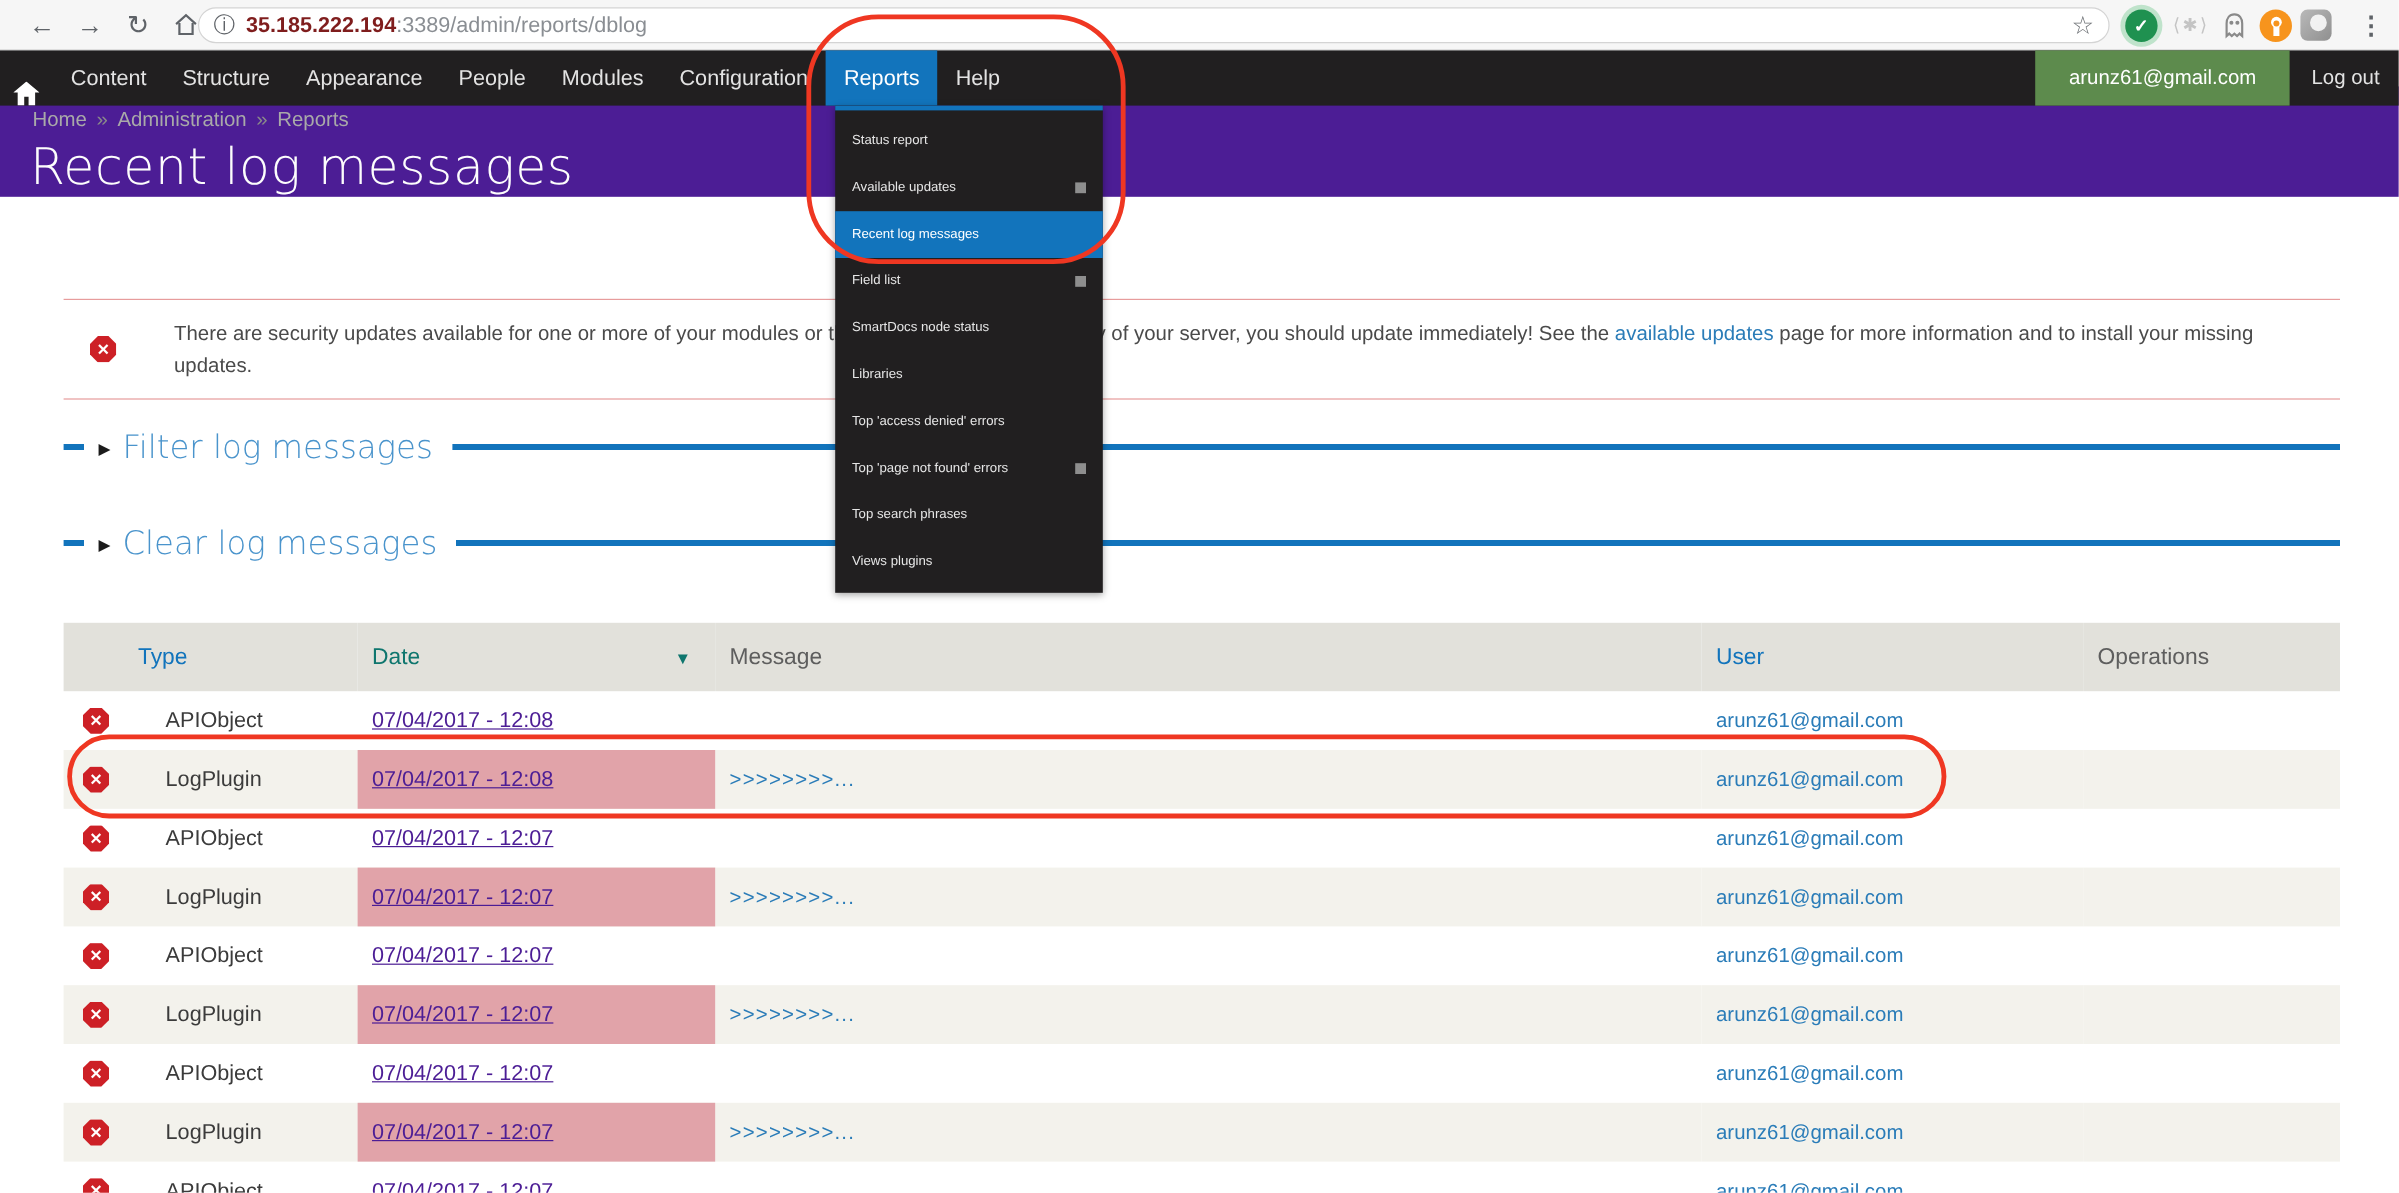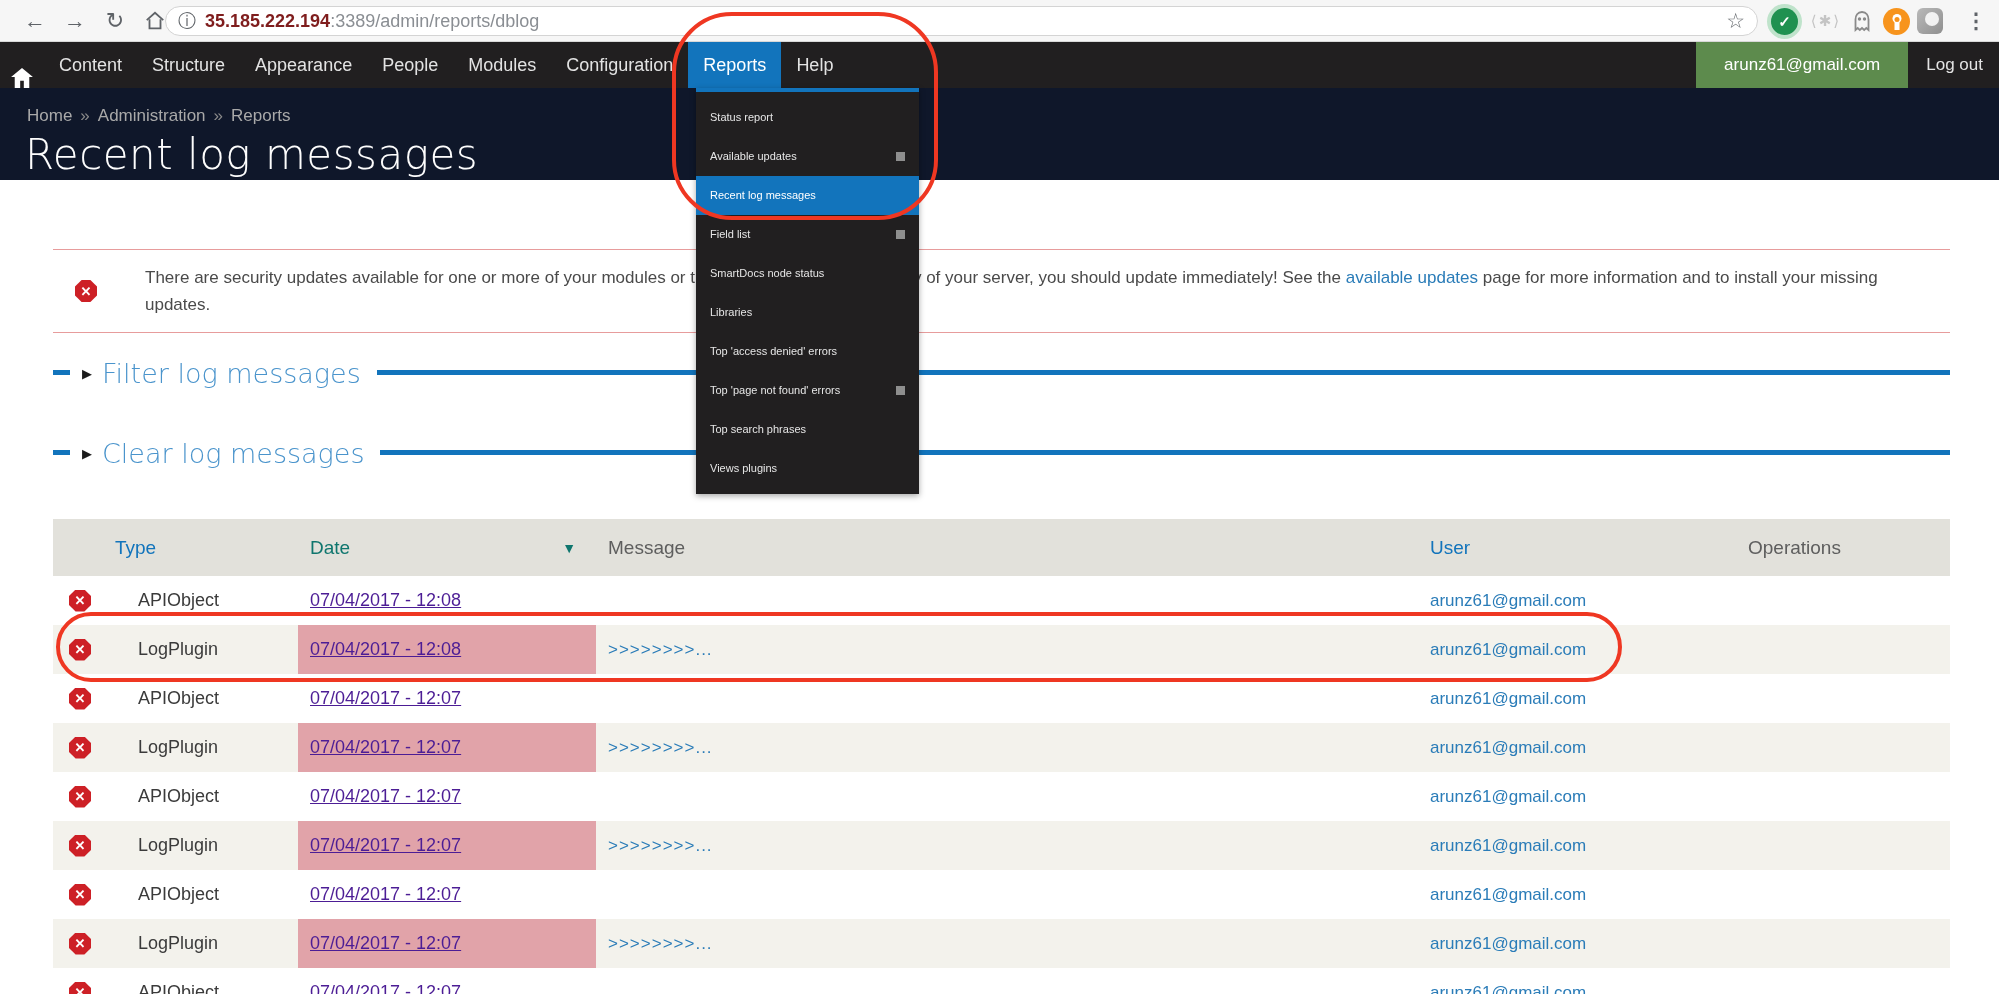--- a/index.html
+++ b/index.html
@@ -60,22 +60,22 @@
   .menu-item.active { background:#1274bc; color:#fff; }
   .tb-right { position:absolute; right:0; top:0; height:46px; display:flex; align-items:stretch; }
   .tb-account {
     background:#5d8b4d; color:#fff; font-size:17px; line-height:46px;
     padding:0 28px; cursor:pointer;
   }
   .tb-logout { color:#e3e3e3; font-size:17px; line-height:46px; padding:0 16px 0 18px; cursor:pointer; }
 
   
   .page-head {
-    position:absolute; top:88px; left:0; width:100%; height:92px;
-    background:#0f172a;
+    position:absolute; top:72px; left:0; width:100%; height:92px;
+    background:#4c1d95;
   }
   .breadcrumb { position:absolute; left:27px; top:18px; font-size:17px; color:#a9a9a9; }
   .breadcrumb .crumb { cursor:pointer; }
   .breadcrumb .sep { color:#8a8a8a; padding:0 8px; }
   .page-title {
     position:absolute; left:25px; top:42px; font-size:42px; font-weight:300;
     color:#fdfdfd; letter-spacing:.5px; font-family:"DejaVu Sans", sans-serif;
   }
 
   

